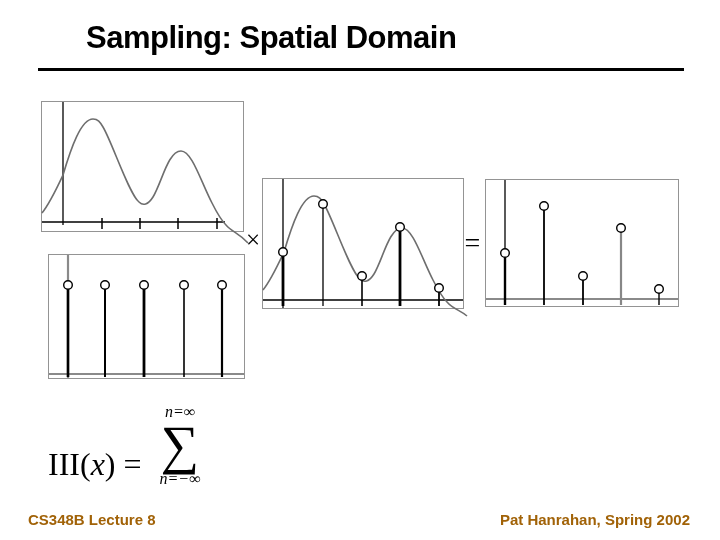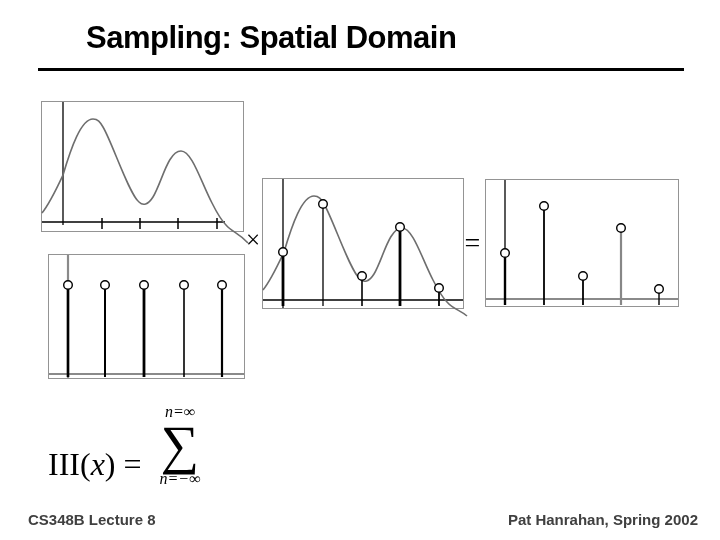--- a/index.html
+++ b/index.html
@@ -31,25 +31,25 @@
   }
   .formula .it{font-style:italic;}
   .f-main{position:relative;top:-4px;white-space:pre;margin-top:47px;}
   .sum-stack{
     display:flex;flex-direction:column;align-items:center;
     margin:0 8px 0 10px;
   }
   .sum-limit{font-size:16px;line-height:17px;font-style:italic;white-space:pre;}
   .sigma{font-size:54px;line-height:50px;}
   .footer-text{
-    position:absolute;top:511px;font-size:15px;font-weight:bold;color:#404040;
+    position:absolute;top:511px;font-size:15px;font-weight:bold;color:#a16207;
     white-space:pre;
   }
   .footer-left{left:28px;}
-  .footer-right{right:22px;text-align:center;}
+  .footer-right{right:30px;text-align:center;}
 </style>
 </head>
 <body>
 
 <div class="slide-title">Sampling: Spatial Domain</div>
 <div class="title-rule"></div>
 
 <div class="plot" style="left: 41px; top: 101px; width: 201px; height: 129px;">
     <svg width="201" height="129">
       <line x1="21" y1="0" x2="21" y2="123" stroke="#000000" stroke-width="1.3"></line>

